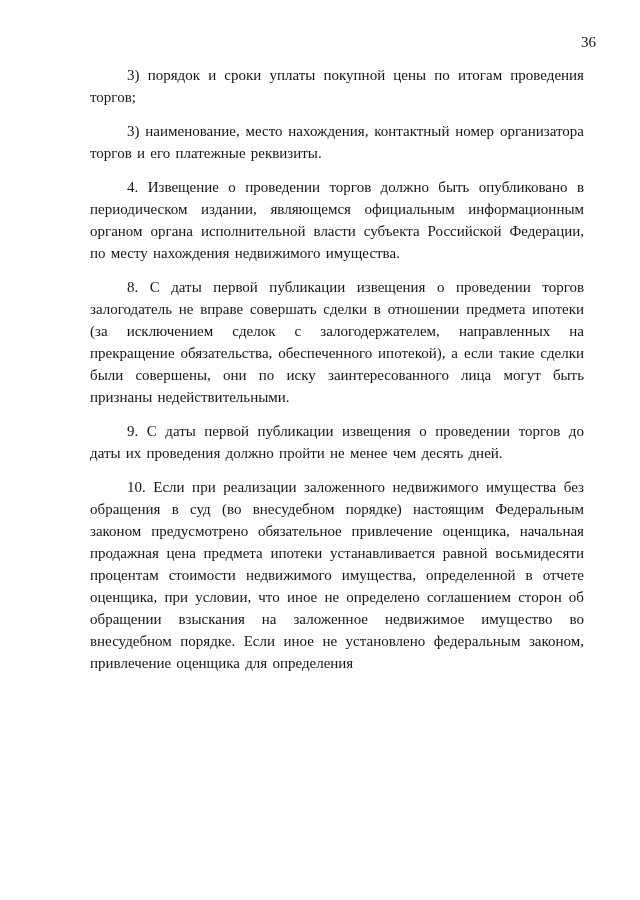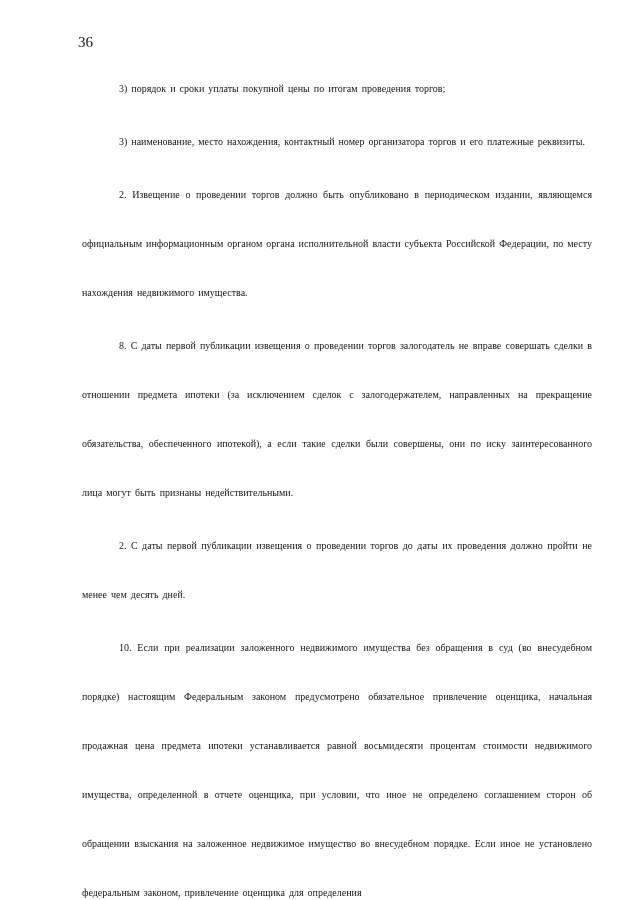--- a/index.html
+++ b/index.html
@@ -15,40 +15,40 @@
     color: #141414;
   }
   .page {
     box-sizing: border-box;
     width: 640px;
     height: 900px;
     padding: 32px 44px 20px 78px;
     background: #ffffff;
   }
   .page-number {
-    text-align: left;
+    text-align: right;
     font-size: 15px;
     line-height: 20px;
-    margin: 0 0 12px 0;
+    margin: 0 0 4px 0;
   }
   .text-body p {
-    margin: 4px;
-    font-size: 10px;
-    line-height: 49px;
+    margin: 12px;
+    font-size: 15px;
+    line-height: 22px;
     text-align: justify;
     text-indent: 37px;
     word-spacing: 1.5px;
   }
 </style>
 </head>
 <body>
 
 <div class="page">
   <div class="page-number">36</div>
   <div class="text-body">
     <p>3) порядок и сроки уплаты покупной цены по итогам проведения торгов;</p>
     <p>3) наименование, место нахождения, контактный номер организатора торгов и его платежные реквизиты.</p>
-    <p>2. Извещение о проведении торгов должно быть опубликовано в периодическом издании, являющемся официальным информационным органом органа исполнительной власти субъекта Российской Федерации, по месту нахождения недвижимого имущества.</p>
+    <p>4. Извещение о проведении торгов должно быть опубликовано в периодическом издании, являющемся официальным информационным органом органа исполнительной власти субъекта Российской Федерации, по месту нахождения недвижимого имущества.</p>
     <p>8. С даты первой публикации извещения о проведении торгов залогодатель не вправе совершать сделки в отношении предмета ипотеки (за исключением сделок с залогодержателем, направленных на прекращение обязательства, обеспеченного ипотекой), а если такие сделки были совершены, они по иску заинтересованного лица могут быть признаны недействительными.</p>
-    <p>2. С даты первой публикации извещения о проведении торгов до даты их проведения должно пройти не менее чем десять дней.</p>
+    <p>9. С даты первой публикации извещения о проведении торгов до даты их проведения должно пройти не менее чем десять дней.</p>
     <p>10. Если при реализации заложенного недвижимого имущества без обращения в суд (во внесудебном порядке) настоящим Федеральным законом предусмотрено обязательное привлечение оценщика, начальная продажная цена предмета ипотеки устанавливается равной восьмидесяти процентам стоимости недвижимого имущества, определенной в отчете оценщика, при условии, что иное не определено соглашением сторон об обращении взыскания на заложенное недвижимое имущество во внесудебном порядке. Если иное не установлено федеральным законом, привлечение оценщика для определения</p>
   </div>
 </div>
 
 </body></html>

